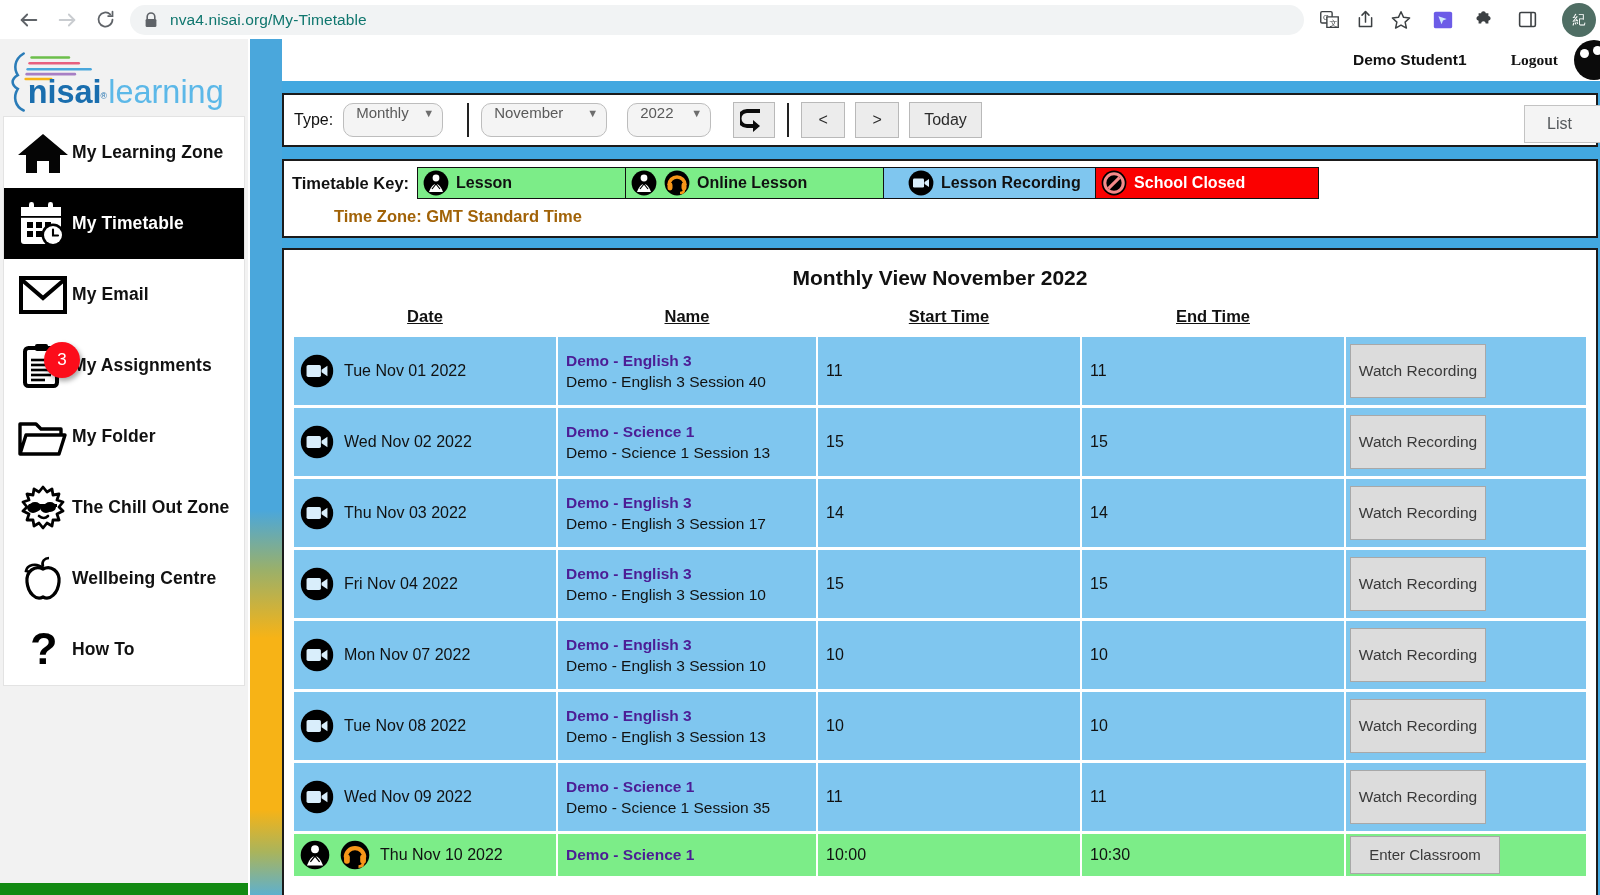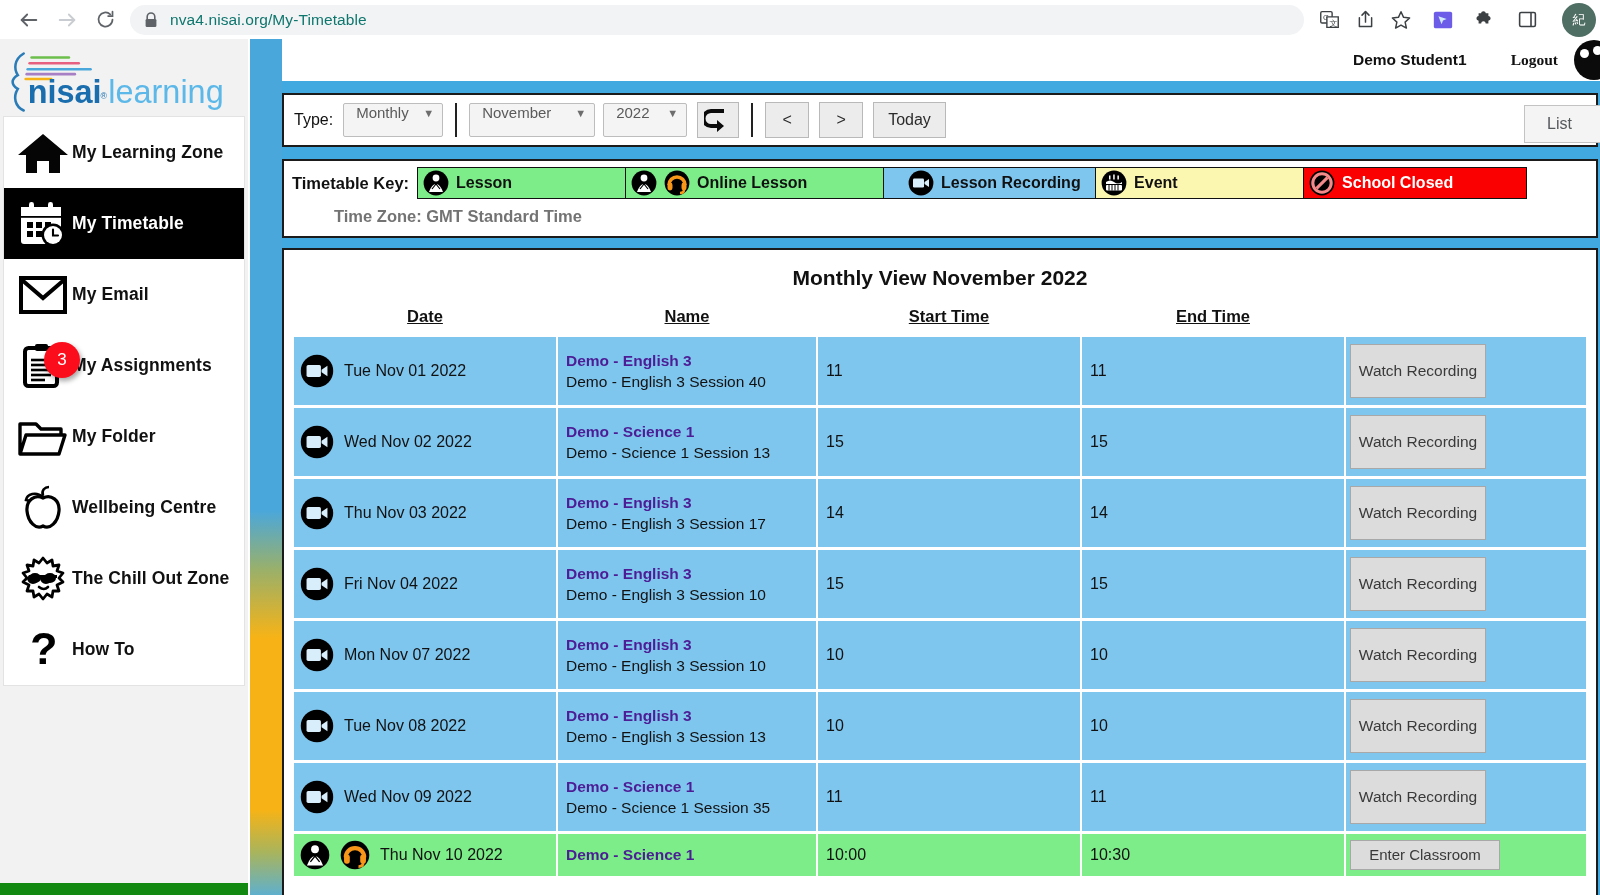--- a/index.html
+++ b/index.html
@@ -150,24 +150,24 @@
     border: 2px solid #1b1b1b;
     margin: 12px 2px 0 0;
   }
   .toolbar-panel {
     height: 54px; display: flex; align-items: center;
     padding-left: 10px; gap: 0;
   }
   .tl-label { font-size: 16px; color: #111; margin-right: 10px; }
   .sel {
     height: 34px; background: #f4f4f4;
-    border: 1px solid #bdbdbd; border-radius: 2px;
+    border: 1px solid #bdbdbd; border-radius: 10px;
     display: flex; align-items: center; justify-content: space-between;
     padding: 0 8px 15px 12px; font-size: 15px; color: #5a5a5a;
-    margin-right: 0;
+    margin-right: 12px;
   }
   .sel .caret {
     margin-left: 14px; font-size: 11px; color: #6d6d6d;
   }
   .divider {
     width: 2px; height: 34px; background: #222;
     margin: 0 12px;
   }
   .icon-btn {
     width: 42px; height: 36px;
@@ -193,21 +193,21 @@
   .key-row { display: flex; align-items: center; padding-left: 8px; }
   .key-title { font-size: 16.5px; font-weight: bold; color: #111; margin-right: 8px; white-space: nowrap;}
   .key-items { display: flex; border: 1.5px solid #111; }
   .key-item {
     display: flex; align-items: center;
     height: 30px; border-right: 1.5px solid #111;
     padding: 0 8px 0 5px; gap: 7px;
   }
   .key-item:last-child { border-right: none; align-items: center; }
   .key-item .kl { font-size: 16px; font-weight: bold; color: #111; white-space: nowrap;}
-  .tz { font-size: 16.5px; font-weight: bold; color: #737373; padding: 8px 0 2px 50px; }
+  .tz { font-size: 16.5px; font-weight: bold; color: #a16207; padding: 8px 0 2px 50px; }
 
   
   .table-panel {
     margin-top: 10px; padding: 10px 8px 0 8px;
     height: 100%;
   }
   .tbl-title {
     text-align: center; font-size: 21px; font-weight: bold;
     color: #111; padding: 6px 0 14px 0;
   }
@@ -232,21 +232,21 @@
   .name-main { font-size: 15.5px; font-weight: bold; color: #4c1d95; line-height: 1.38; }
   .name-sub { font-size: 15.5px; color: #111; line-height: 1.38; }
   td.c-act { text-align: left; padding-left: 4px; }
   .act-btn {
     display: inline-flex; align-items: center; justify-content: center;
     text-align: center; line-height: 1.28;
     background: #dcdcdc; border: 1px solid #a8a8a8;
     font-size: 15.5px; color: #3a3a3a;
     width: 136px; height: 54px;
   }
-  .act-btn.small { height: 30px; width: 150px; font-size: 15px; }
+  .act-btn.small { height: 38px; width: 150px; font-size: 15px; }
 
   svg { display: block; }
 </style>
 </head>
 <body>
 
 <div class="browser-bar">
   <div class="nav-btn">
     <svg width="22" height="22" viewBox="0 0 24 24" fill="none" stroke="#5f6368" stroke-width="2" stroke-linecap="round" stroke-linejoin="round">
         <line x1="20" y1="12" x2="4" y2="12"></line>
@@ -403,40 +403,40 @@
         <span class="ico">
           <svg width="52" height="42" viewBox="0 0 52 42">
               <path d="M3 8 h16 l5 5 h20 v6 H9 L3 38 Z M9 19 h39 l-6 19 H3 Z" fill="#fff" stroke="#000" stroke-width="3.4" stroke-linejoin="round"></path>
             </svg>
         </span>
         <span class="lbl">My Folder</span>
       </div>
 
       <div class="nav-item">
         <span class="ico">
-          <svg width="48" height="48" viewBox="0 0 48 48">
-            <path d="M24 13 C17 7, 8 10, 7 16 C14 18, 20 17, 24 13Z" fill="#fff" stroke="#000" stroke-width="2.6"></path>
-            <path d="M24 12 C22 6, 26 3, 30 3" fill="none" stroke="#000" stroke-width="2.6"></path>
-            <path d="M24 14 C16 10, 7 16, 8 27 C9 38, 17 46, 24 42 C31 46, 39 38, 40 27 C41 16, 32 10, 24 14Z" fill="#fff" stroke="#000" stroke-width="3.2"></path>
-          </svg>
-        </span>
-        <span class="lbl">Wellbeing Centre</span>
-      </div>
-
-      <div class="nav-item">
-        <span class="ico">
           <svg width="50" height="46" viewBox="0 0 50 46">
             <path d="M25 2 l4 5 5-3 1 6 6-1 -2 6 6 2 -4 5 4 4 -6 3 2 6 -6 0 -1 6 -5-3 -4 5 -4-5 -5 3 -1-6 -6 0 2-6 -6-3 4-4 -4-5 6-2 -2-6 6 1 1-6 5 3z" fill="#fff" stroke="#000" stroke-width="2.8" stroke-linejoin="round"></path>
             <path d="M11 19 h28 v3 h-5 a6 6 0 0 1 -12 0 h-1 a6 6 0 0 1 -12 0 z" fill="#000"></path>
             <ellipse cx="17" cy="22" rx="6" ry="5" fill="#000"></ellipse>
             <ellipse cx="32" cy="22" rx="6" ry="5" fill="#000"></ellipse>
             <path d="M21 31 q5 4 9 0" fill="none" stroke="#000" stroke-width="2.6" stroke-linecap="round"></path>
           </svg>
         </span>
         <span class="lbl">The Chill Out Zone</span>
+      </div>
+
+      <div class="nav-item">
+        <span class="ico">
+          <svg width="48" height="48" viewBox="0 0 48 48">
+            <path d="M24 13 C17 7, 8 10, 7 16 C14 18, 20 17, 24 13Z" fill="#fff" stroke="#000" stroke-width="2.6"></path>
+            <path d="M24 12 C22 6, 26 3, 30 3" fill="none" stroke="#000" stroke-width="2.6"></path>
+            <path d="M24 14 C16 10, 7 16, 8 27 C9 38, 17 46, 24 42 C31 46, 39 38, 40 27 C41 16, 32 10, 24 14Z" fill="#fff" stroke="#000" stroke-width="3.2"></path>
+          </svg>
+        </span>
+        <span class="lbl">Wellbeing Centre</span>
       </div>
 
       <div class="nav-item">
         <span class="ico">
           <svg width="40" height="48" viewBox="0 0 40 48">
             <text x="7" y="38" font-family="Liberation Sans" font-size="45" font-weight="bold" fill="#000">?</text>
           </svg>
         </span>
         <span class="lbl">How To</span>
       </div>
@@ -532,41 +532,20 @@
             <span>
               <svg width="26" height="26" viewBox="0 0 26 26">
                   <circle cx="13" cy="13" r="12.4" fill="#000"></circle>
                   <rect x="5" y="8.5" width="11" height="9" rx="1.2" fill="#d9eefb"></rect>
                   <path d="M16.5 12 l4.5-3 v8 l-4.5-3z" fill="#d9eefb"></path>
                 </svg>
             </span>
             <span class="kl">Lesson Recording</span>
           </div>
 
-          <div class="key-item" style="background:#fbf7b0; width:208px;">
-            <span>
-              <svg width="26" height="26" viewBox="0 0 26 26">
-                  <circle cx="13" cy="13" r="12.4" fill="#000"></circle>
-                  <g fill="#fff">
-                    <rect x="8" y="5.5" width="1.5" height="4"></rect>
-                    <rect x="12.2" y="4.5" width="1.5" height="5"></rect>
-                    <rect x="16.4" y="5.5" width="1.5" height="4"></rect>
-                  </g>
-                  <path d="M5 12 q4-3 8 0 t8 0 v2 H5z" fill="#fff"></path>
-                  <rect x="5" y="15" width="16" height="5.5" rx="1" fill="#fff"></rect>
-                  <g stroke="#000" stroke-width="1">
-                    <line x1="8" y1="15" x2="8" y2="20.5"></line>
-                    <line x1="11" y1="15" x2="11" y2="20.5"></line>
-                    <line x1="14" y1="15" x2="14" y2="20.5"></line>
-                    <line x1="17" y1="15" x2="17" y2="20.5"></line>
-                  </g>
-                </svg>
-            </span>
-            <span class="kl">Event</span>
-          </div>
 
           <div class="key-item" style="background:#fb0000; width:222px;">
             <span>
               <svg width="26" height="26" viewBox="0 0 26 26">
                   <circle cx="13" cy="13" r="12.4" fill="#000"></circle>
                   <circle cx="13" cy="13" r="9.2" fill="none" stroke="#f58a8a" stroke-width="3.1"></circle>
                   <line x1="7.6" y1="18.4" x2="18.4" y2="7.6" stroke="#f58a8a" stroke-width="3.1"></line>
                 </svg>
             </span>
             <span class="kl" style="color:#ffffff">School Closed</span>

